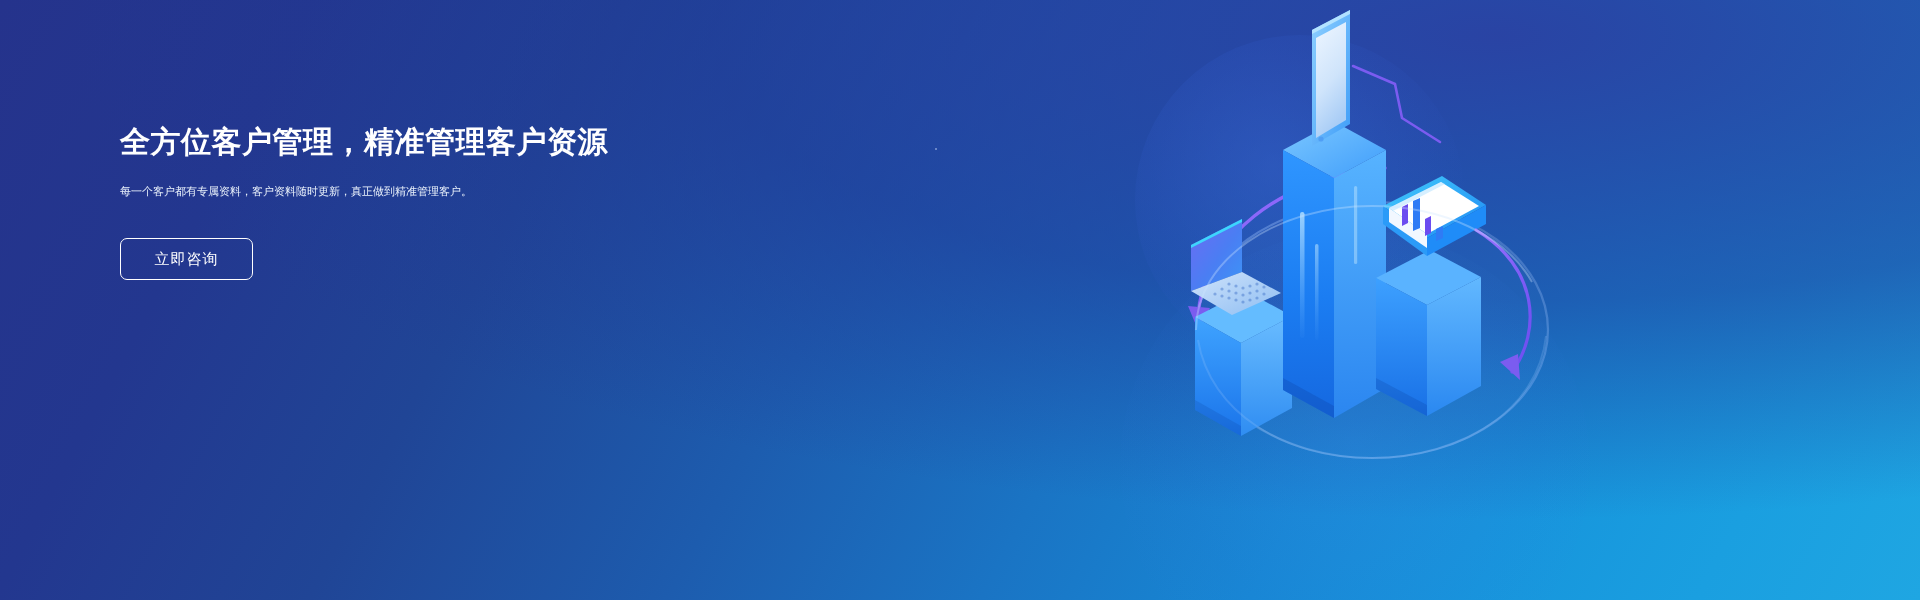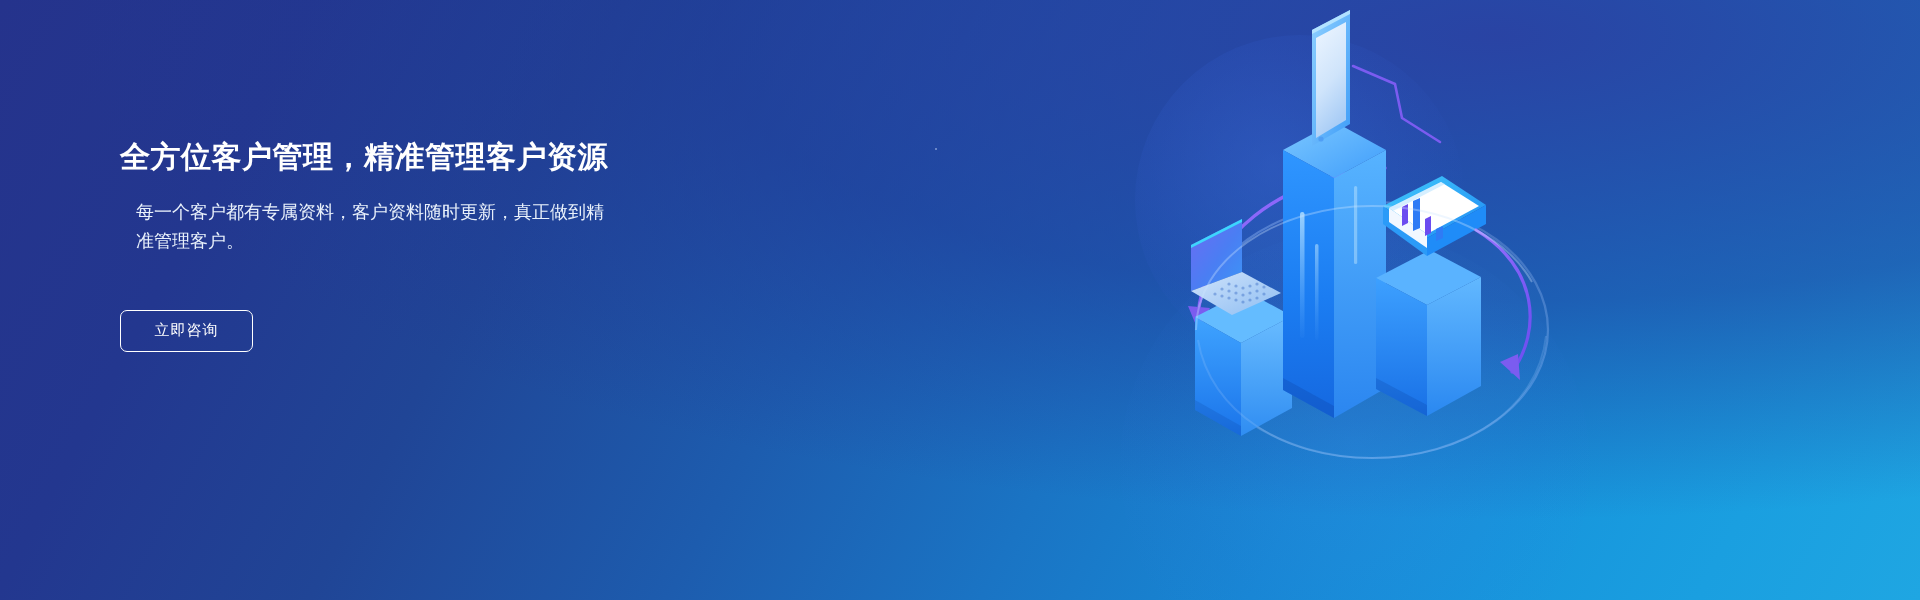--- a/index.html
+++ b/index.html
@@ -39,37 +39,37 @@
   }
   #glow-lower {
     left: 1120px; top: 230px;
     width: 470px; height: 470px;
     background: radial-gradient(circle at 50% 45%, rgba(60,140,235,0.20) 0%, rgba(50,120,225,0.08) 52%, rgba(40,100,210,0) 74%);
   }
   
   #text-block {
     position: absolute;
     left: 120px;
-    top: 138px;
+    top: 123px;
     width: 560px;
   }
   #headline {
     color: #ffffff;
     font-size: 30px;
     font-weight: bold;
     letter-spacing: 0.5px;
     line-height: 1.25;
     margin: 0 0 22px 0;
     white-space: nowrap;
   }
   #subtitle {
     color: #e9f1fb;
-    font-size: 18px;
+    font-size: 11px;
     line-height: 1.62;
-    margin: 16px;
+    margin: 0;
     width: 478px;
     font-weight: normal;
   }
   #cta-button {
     display: inline-flex;
     align-items: center;
     justify-content: center;
     margin-top: 38px;
     width: 133px;
     height: 42px;

